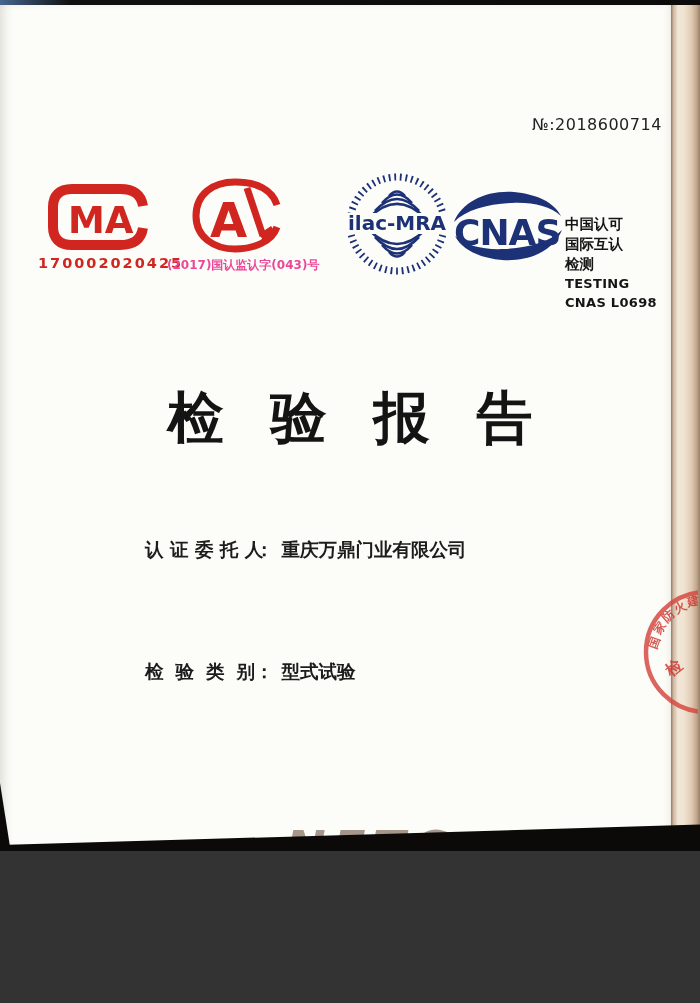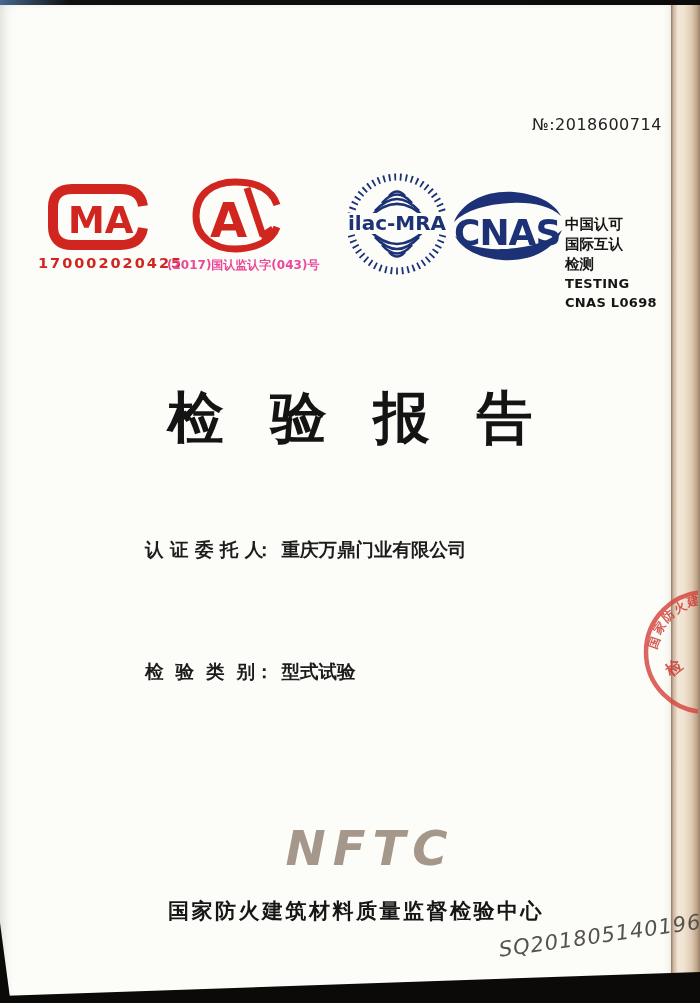--- a/index.html
+++ b/index.html
@@ -1,17 +1,17 @@
 <!DOCTYPE html>
 <html><head>
 <meta charset="utf-8">
 <style>
   html,body{margin:0;padding:0;background:#333;}
   .scan{
-    position:relative;width:700px;height:1003px;overflow:hidden;
+    position:relative;width:700px;height:851px;overflow:hidden;
     background:#0c0b0a;
     font-family:"DejaVu Sans","Liberation Sans",sans-serif;
   }
   .paper{
     position:absolute;left:0;top:5px;width:673px;height:995px;
     background:#fcfcf8;
     box-shadow:inset 10px 0 14px -10px rgba(60,50,40,.25), inset -6px 0 10px -6px rgba(140,110,80,.30);
   }
   
   .strip{

